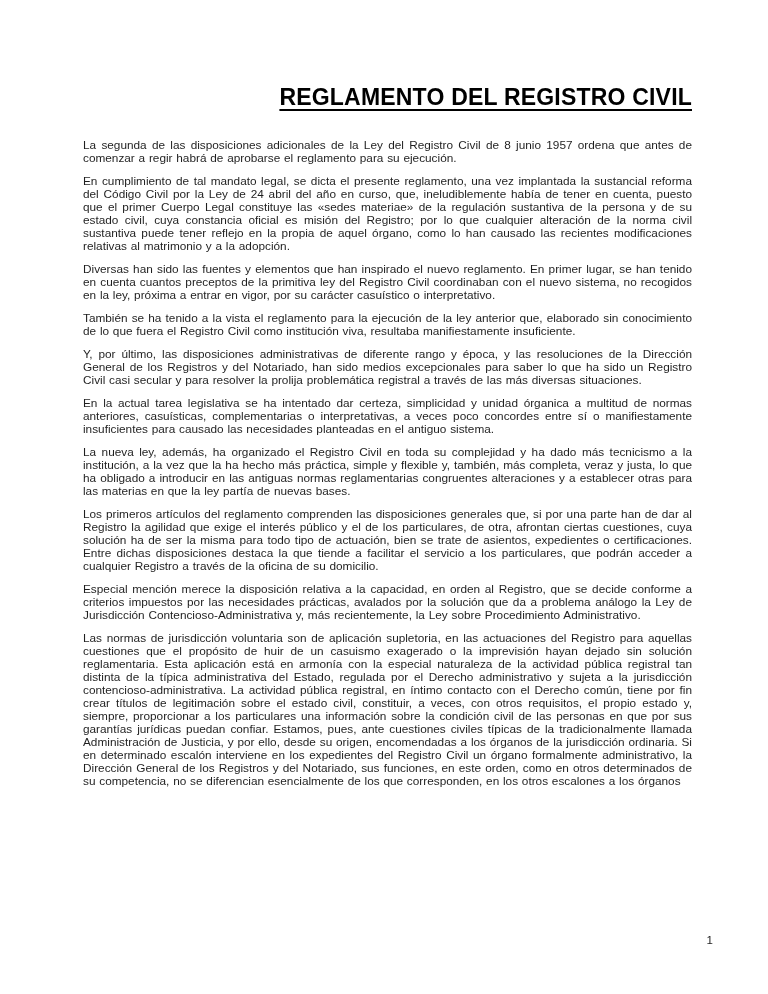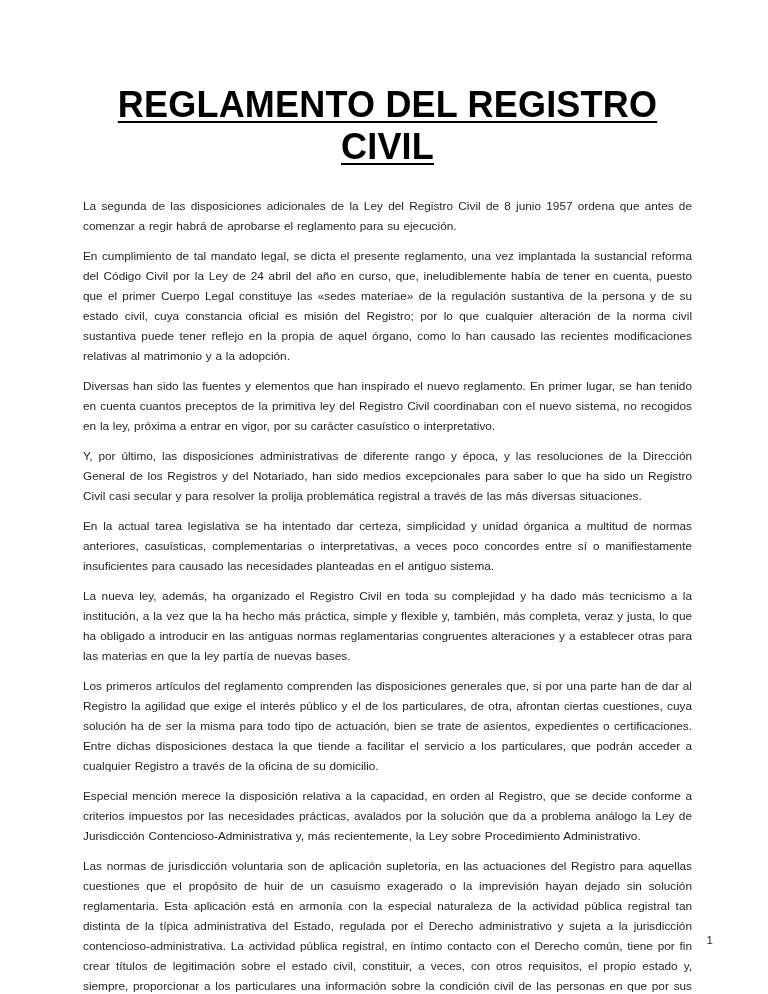--- a/index.html
+++ b/index.html
@@ -13,33 +13,33 @@
     height: 994px;
     background: #ffffff;
     box-sizing: border-box;
     padding: 84px 76px 0 83px;
     overflow: hidden;
     font-family: "Liberation Sans", "DejaVu Sans", sans-serif;
     color: #1f1f1f;
   }
   .doc-title {
     margin: 0 0 28px 0;
-    text-align: center;
-    font-size: 36px;
+    text-align: right;
+    font-size: 23px;
     font-weight: bold;
     letter-spacing: 0.2px;
     color: #000000;
     text-decoration: underline;
     text-decoration-thickness: 2px;
     text-underline-offset: 4px;
   }
   .doc-body p {
     margin: 0 0 10px 0;
     font-size: 11.8px;
-    line-height: 20px;
+    line-height: 13px;
     text-align: justify;
     word-spacing: 0.5px;
   }
   .page-number {
     position: absolute;
     top: 934px;
     right: 55px;
     font-size: 11.5px;
     color: #1f1f1f;
   }
@@ -48,20 +48,21 @@
 <body>
 
 <div class="page">
 
   <h1 class="doc-title">REGLAMENTO DEL REGISTRO CIVIL</h1>
 
   <div class="doc-body">
     <p>La segunda de las disposiciones adicionales de la Ley del Registro Civil de 8 junio 1957 ordena que antes de comenzar a regir habrá de aprobarse el reglamento para su ejecución.</p>
     <p>En cumplimiento de tal mandato legal, se dicta el presente reglamento, una vez implantada la sustancial reforma del Código Civil por la Ley de 24 abril del año en curso, que, ineludiblemente había de tener en cuenta, puesto que el primer Cuerpo Legal constituye las «sedes materiae» de la regulación sustantiva de la persona y de su estado civil, cuya constancia oficial es misión del Registro; por lo que cualquier alteración de la norma civil sustantiva puede tener reflejo en la propia de aquel órgano, como lo han causado las recientes modificaciones relativas al matrimonio y a la adopción.</p>
     <p>Diversas han sido las fuentes y elementos que han inspirado el nuevo reglamento. En primer lugar, se han tenido en cuenta cuantos preceptos de la primitiva ley del Registro Civil coordinaban con el nuevo sistema, no recogidos en la ley, próxima a entrar en vigor, por su carácter casuístico o interpretativo.</p>
+    <p>También se ha tenido a la vista el reglamento para la ejecución de la ley anterior que, elaborado sin conocimiento de lo que fuera el Registro Civil como institución viva, resultaba manifiestamente insuficiente.</p>
     <p>Y, por último, las disposiciones administrativas de diferente rango y época, y las resoluciones de la Dirección General de los Registros y del Notariado, han sido medios excepcionales para saber lo que ha sido un Registro Civil casi secular y para resolver la prolija problemática registral a través de las más diversas situaciones.</p>
     <p>En la actual tarea legislativa se ha intentado dar certeza, simplicidad y unidad órganica a multitud de normas anteriores, casuísticas, complementarias o interpretativas, a veces poco concordes entre sí o manifiestamente insuficientes para causado las necesidades planteadas en el antiguo sistema.</p>
     <p>La nueva ley, además, ha organizado el Registro Civil en toda su complejidad y ha dado más tecnicismo a la institución, a la vez que la ha hecho más práctica, simple y flexible y, también, más completa, veraz y justa, lo que ha obligado a introducir en las antiguas normas reglamentarias congruentes alteraciones y a establecer otras para las materias en que la ley partía de nuevas bases.</p>
     <p>Los primeros artículos del reglamento comprenden las disposiciones generales que, si por una parte han de dar al Registro la agilidad que exige el interés público y el de los particulares, de otra, afrontan ciertas cuestiones, cuya solución ha de ser la misma para todo tipo de actuación, bien se trate de asientos, expedientes o certificaciones. Entre dichas disposiciones destaca la que tiende a facilitar el servicio a los particulares, que podrán acceder a cualquier Registro a través de la oficina de su domicilio.</p>
     <p>Especial mención merece la disposición relativa a la capacidad, en orden al Registro, que se decide conforme a criterios impuestos por las necesidades prácticas, avalados por la solución que da a problema análogo la Ley de Jurisdicción Contencioso-Administrativa y, más recientemente, la Ley sobre Procedimiento Administrativo.</p>
     <p>Las normas de jurisdicción voluntaria son de aplicación supletoria, en las actuaciones del Registro para aquellas cuestiones que el propósito de huir de un casuismo exagerado o la imprevisión hayan dejado sin solución reglamentaria. Esta aplicación está en armonía con la especial naturaleza de la actividad pública registral tan distinta de la típica administrativa del Estado, regulada por el Derecho administrativo y sujeta a la jurisdicción contencioso-administrativa. La actividad pública registral, en íntimo contacto con el Derecho común, tiene por fin crear títulos de legitimación sobre el estado civil, constituir, a veces, con otros requisitos, el propio estado y, siempre, proporcionar a los particulares una información sobre la condición civil de las personas en que por sus garantías jurídicas puedan confiar. Estamos, pues, ante cuestiones civiles típicas de la tradicionalmente llamada Administración de Justicia, y por ello, desde su origen, encomendadas a los órganos de la jurisdicción ordinaria. Si en determinado escalón interviene en los expedientes del Registro Civil un órgano formalmente administrativo, la Dirección General de los Registros y del Notariado, sus funciones, en este orden, como en otros determinados de su competencia, no se diferencian esencialmente de los que corresponden, en los otros escalones a los órganos</p>
   </div>
 
   <div class="page-number">1</div>
 

